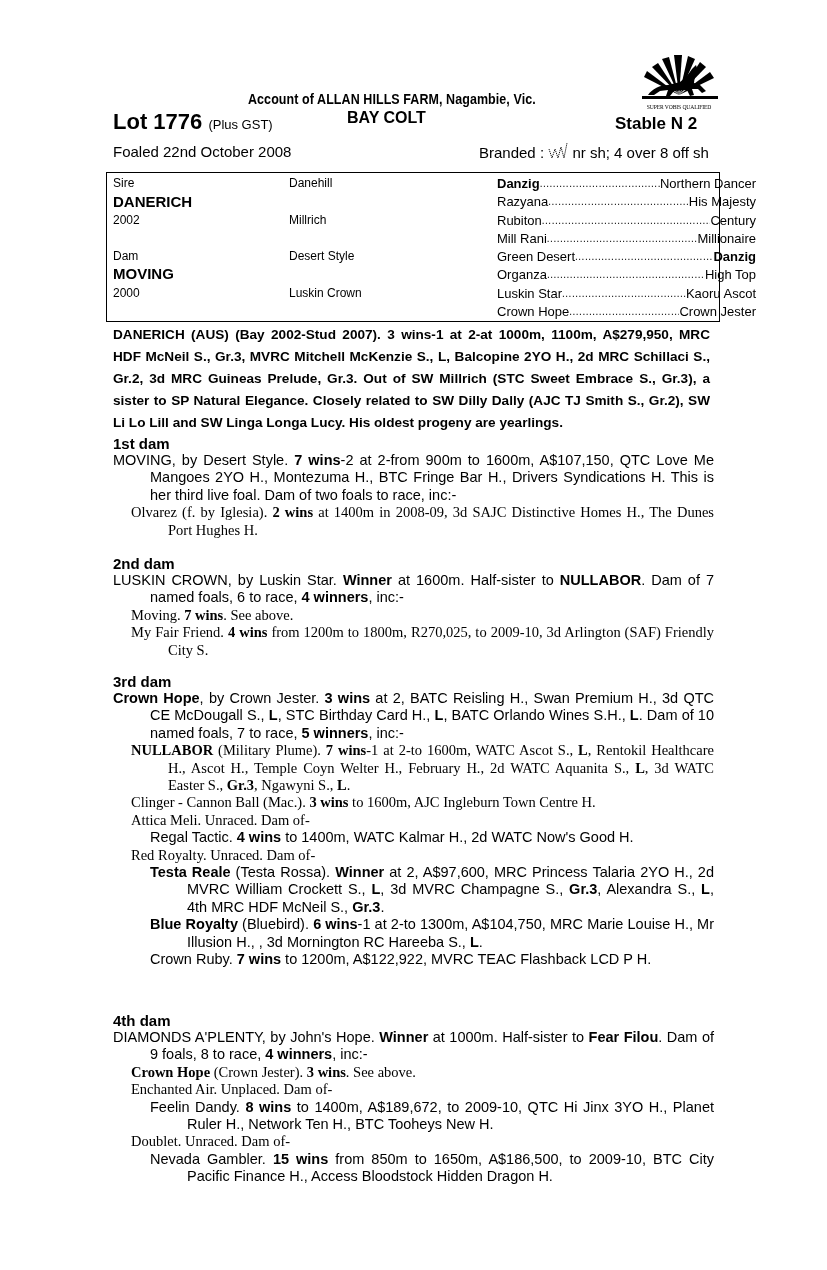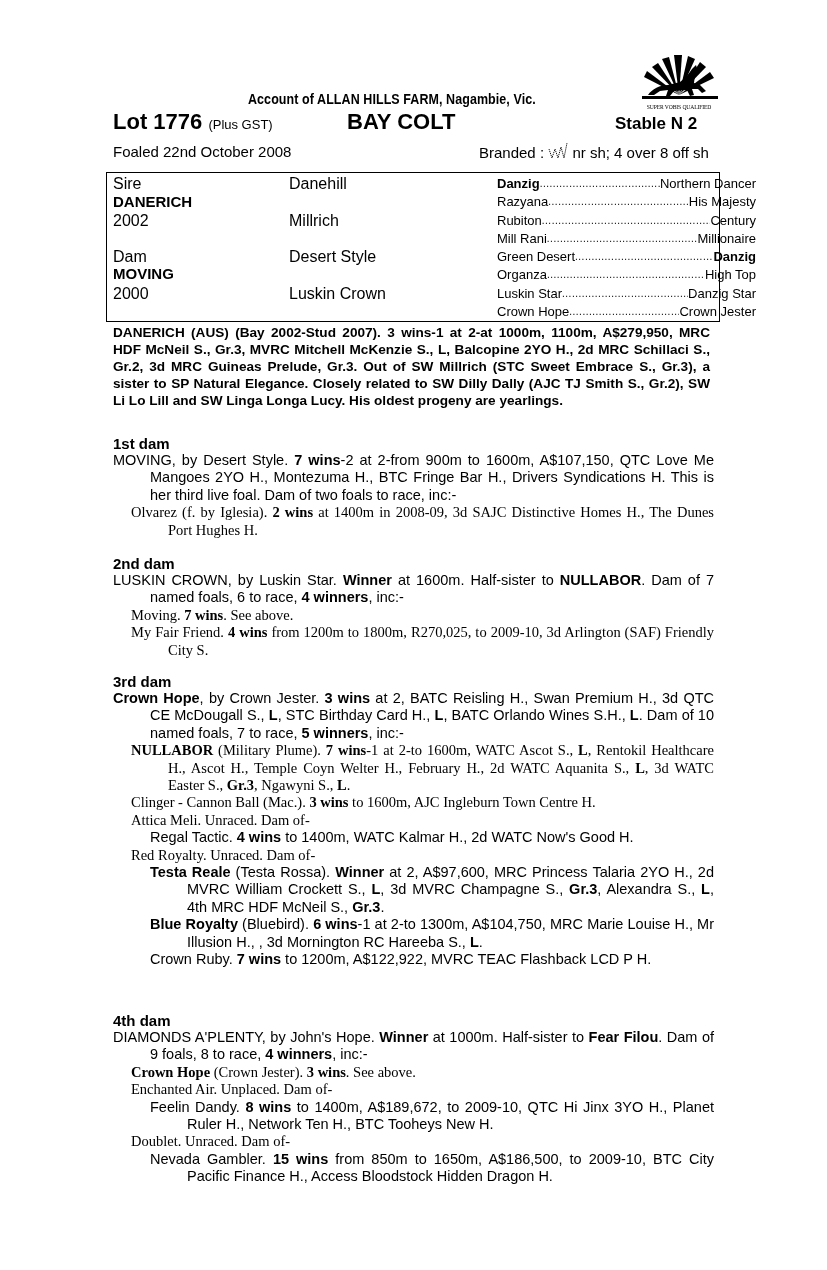--- a/index.html
+++ b/index.html
@@ -3,40 +3,40 @@
 <meta charset="utf-8">
 <style>
   html, body { margin: 0; padding: 0; background: #ffffff; }
   body { width: 827px; height: 1270px; position: relative; overflow: hidden;
          font-family: "Liberation Sans", sans-serif; color: #000; }
   .abs { position: absolute; }
   .account { left: 248px; top: 91px; font-size: 14.5px; font-weight: bold;
              transform: scaleX(0.86); transform-origin: left top; letter-spacing: 0.1px; white-space: nowrap; }
   .lot { left: 113px; top: 109px; font-size: 22px; font-weight: 900; white-space: nowrap; }
   .lot .gst { font-size: 13px; font-weight: normal; margin-top: 13px; }
-  .sex { left: 347px; top: 109px; font-size: 22px; font-weight: 900; white-space: nowrap; }
+  .sex { left: 347px; top: 109px; font-size: 16px; font-weight: 900; white-space: nowrap; }
   .stable { left: 615px; top: 114px; font-size: 17px; font-weight: 900; white-space: nowrap; }
   .foaled { left: 113px; top: 143px; font-size: 15px; white-space: nowrap; }
   .branded { left: 456px; top: 143px; font-size: 15px; white-space: nowrap; margin-left: 23px; }
   .brand-glyph { display: inline-block; width: 20px; height: 16px; vertical-align: -1px; }
   .logo { left: 634px; top: 55px; width: 90px; height: 56px; }
   .logo-caption { position: absolute; left: 0; top: 49px; width: 90px; text-align: center;
                   font-family: "Liberation Serif", serif; font-size: 5.6px; letter-spacing: -0.1px; white-space: nowrap; }
 
   .ped { left: 106px; top: 172px; width: 612px; height: 148px; border: 1.6px solid #000; }
-  .ped .cell { position: absolute; font-size: 16px; white-space: nowrap; line-height: 15px; }
+  .ped .cell { position: absolute; font-size: 12px; white-space: nowrap; line-height: 15px; }
   .ped .big { font-size: 15px; font-weight: 900; }
   .ped .g3 { position: absolute; left: 346px; width: 259px; font-size: 13px; line-height: 15px;
              display: flex; white-space: nowrap; padding-left: 44px; }
   .ped .g3 .dots { flex: 1; overflow: hidden; letter-spacing: 0.5px; font-size: 10px; line-height: 15px; }
   .ped .g3 .dots::before { content: "................................................................................................"; }
   .ped .b { font-weight: 900; }
 
   .sire-para { left: 113px; top: 324px; width: 597px; font-size: 13.6px; font-weight: 900;
-               line-height: 17px; text-align: justify; text-align-last: left; }
+               line-height: 22px; text-align: justify; text-align-last: left; }
   .sec { left: 113px; width: 601px; font-size: 14.5px; line-height: 17.4px; }
   .sec h3 { margin: 0; font-size: 15px; font-weight: 900; line-height: 17px; }
   .sec p { margin: 0; text-align: justify; text-align-last: left; }
   .l0 { padding-left: 37px; text-indent: -37px; }
   .l1 { padding-left: 55px; text-indent: -37px; font-family: Liberation Serif, serif; }
   .l2 { padding-left: 74px; text-indent: -37px; }
   .b { font-weight: 900; }
 </style>
 </head>
 <body>
@@ -111,21 +111,21 @@
       <span class="b">Danzig</span>
     </div>
   <div class="g3" style="top:94px">
       <span>Organza</span>
       <span class="dots"></span>
       <span>High Top</span>
     </div>
   <div class="g3" style="top:113px">
       <span>Luskin Star</span>
       <span class="dots"></span>
-      <span>Danzig Star</span>
+      <span>Kaoru Ascot</span>
     </div>
   <div class="g3" style="top:131px">
       <span>Crown Hope</span>
       <span class="dots"></span>
       <span>Crown Jester</span>
     </div>
 </div>
 
 <div class="abs sire-para">DANERICH (AUS) (Bay 2002-Stud 2007). 3 wins-1 at 2-at 1000m, 1100m, A$279,950, MRC HDF McNeil S., Gr.3, MVRC Mitchell McKenzie S., L, Balcopine 2YO H., 2d MRC Schillaci S., Gr.2, 3d MRC Guineas Prelude, Gr.3. Out of SW Millrich (STC Sweet Embrace S., Gr.3), a sister to SP Natural Elegance. Closely related to SW Dilly Dally (AJC TJ Smith S., Gr.2), SW Li Lo Lill and SW Linga Longa Lucy. His oldest progeny are yearlings.</div>
 

